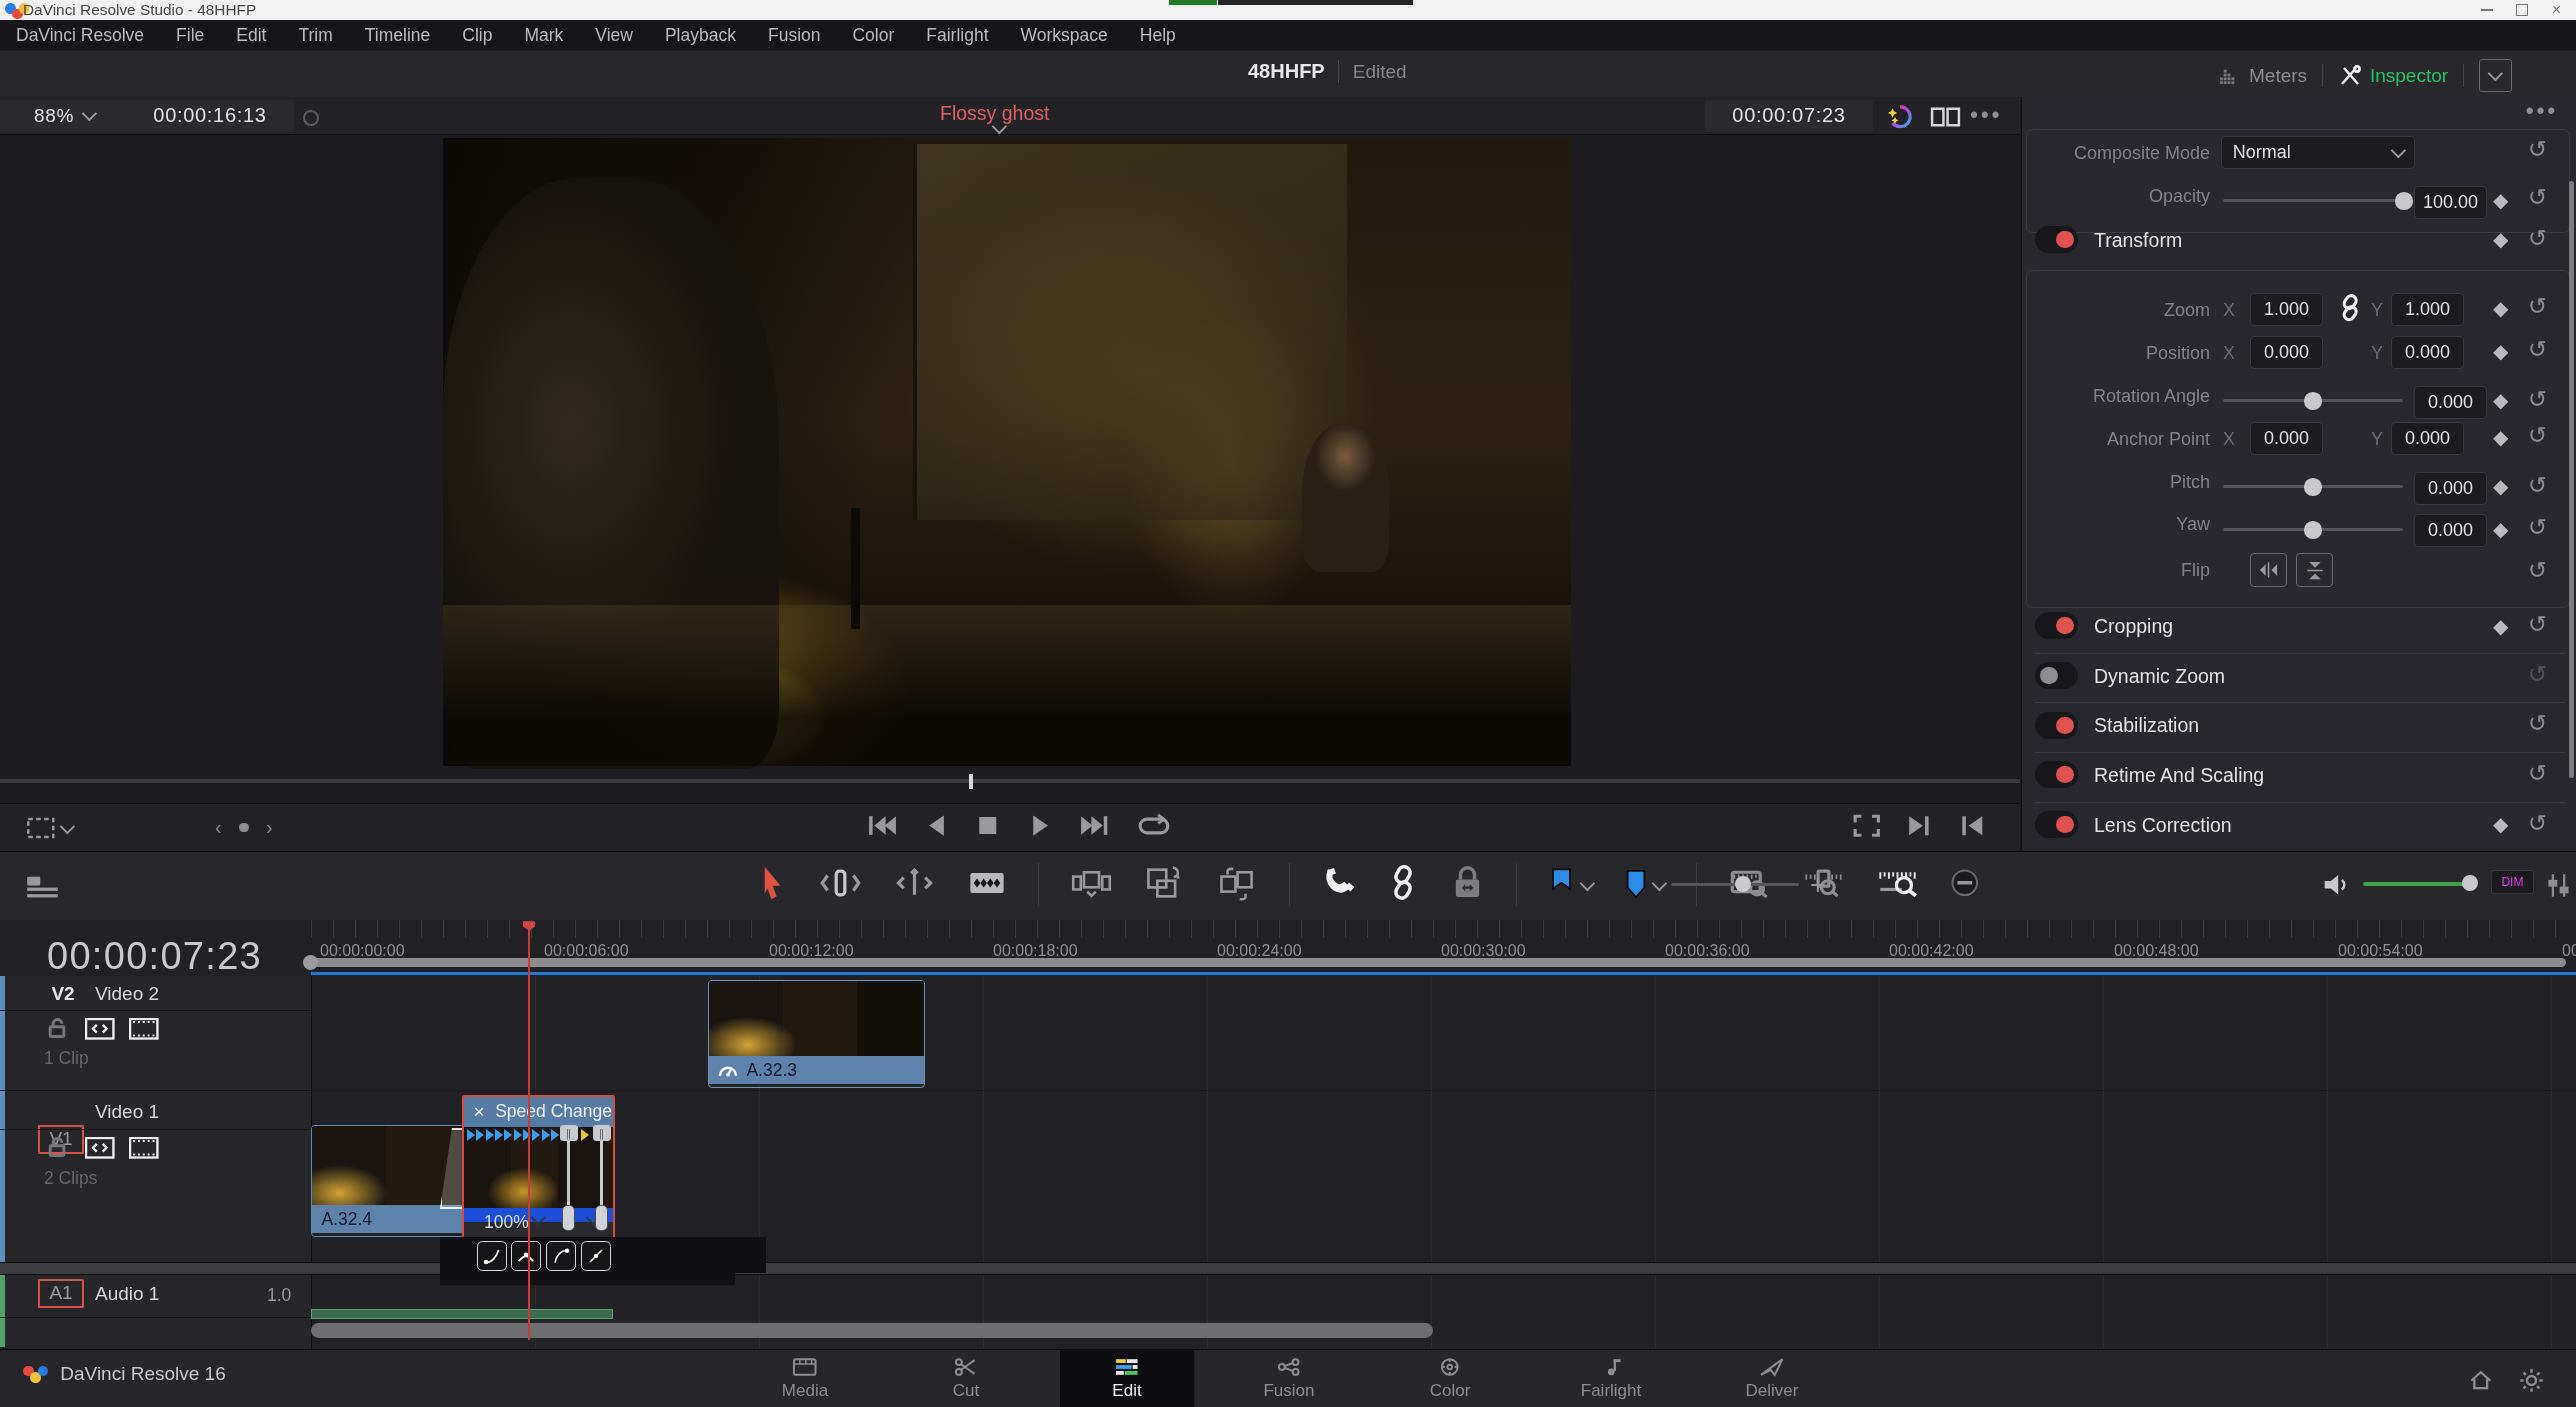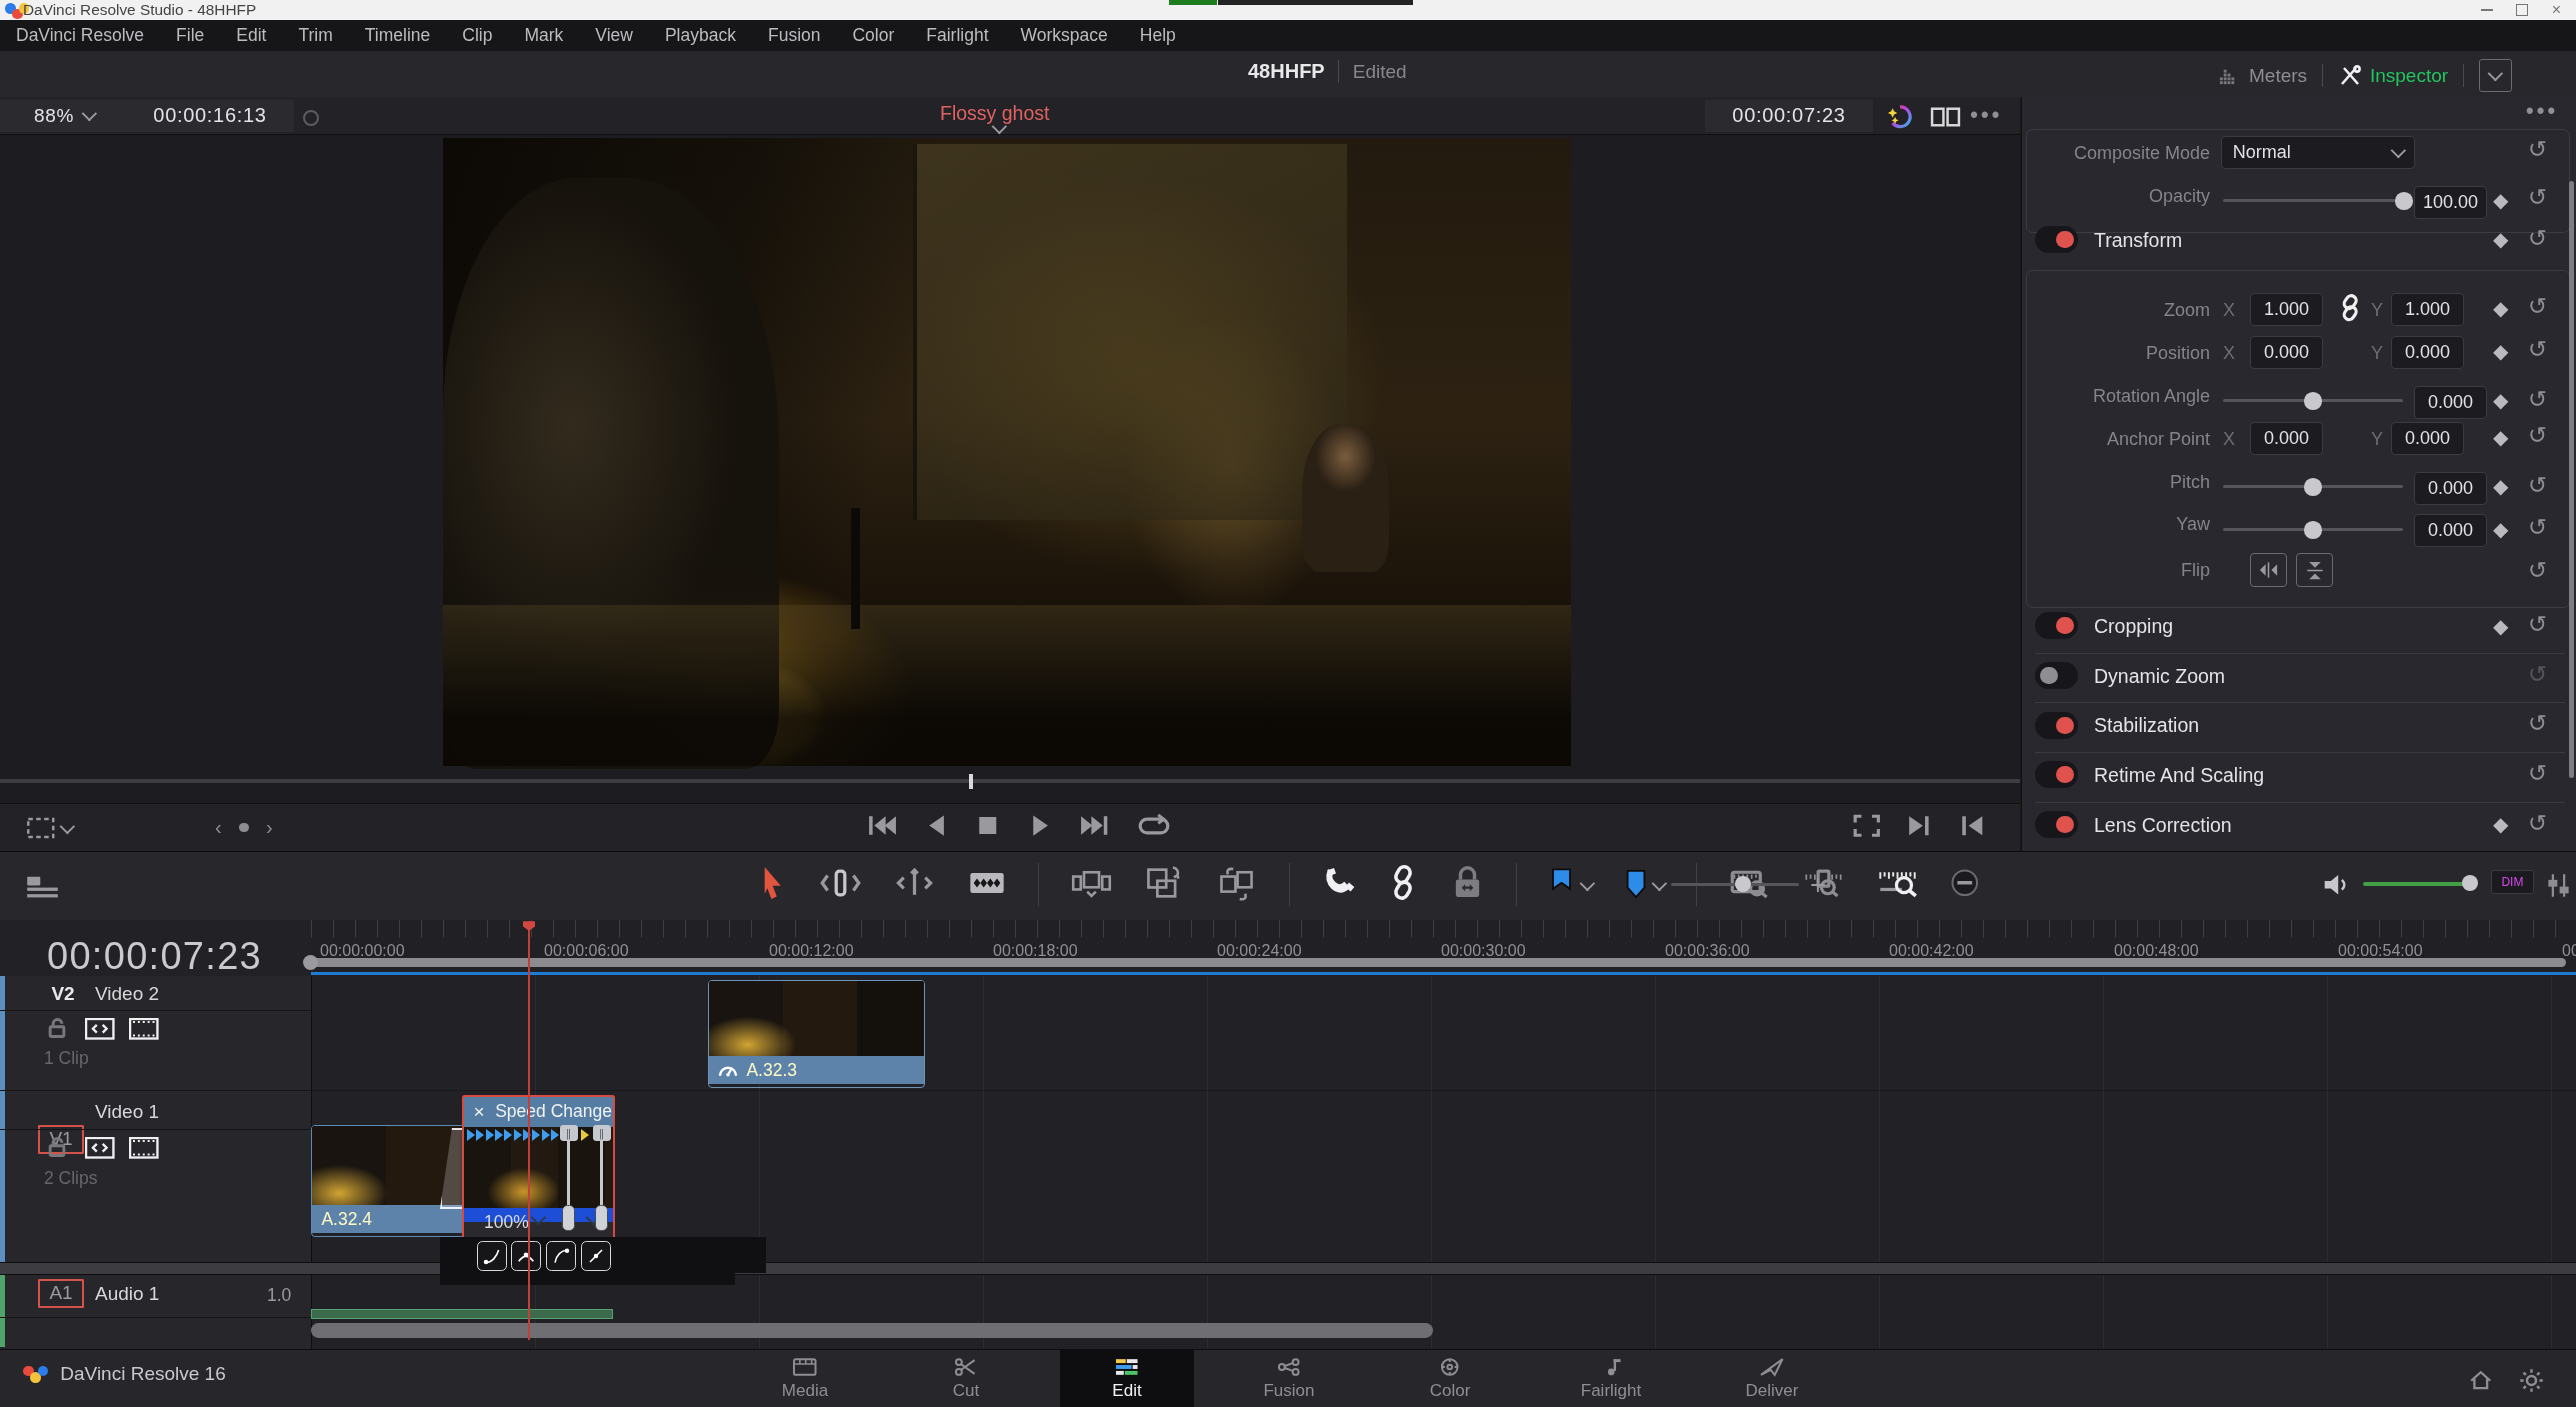--- a/index.html
+++ b/index.html
@@ -89,21 +89,21 @@
   .track-name{position:absolute;font-size:19px;color:#d8d8da;}
   .clip-count{position:absolute;font-size:17.5px;color:#66666b;}
   .thead-icon{position:absolute;}
   .divider-band{position:absolute;left:0;width:2576px;height:10.7px;background:#3d3d41;border-top:1.3px solid #0e0e10;border-bottom:1.3px solid #0e0e10;}
   
   .clip{position:absolute;border-radius:4px;overflow:hidden;border:1.3px solid #6d93b5;}
   .clip .thumbs{width:100%;background:
       radial-gradient(81px 47px at 18% 85%, rgba(255,200,60,.8), rgba(0,0,0,0) 60%),
       repeating-linear-gradient(90deg, #191410 0 74px, #23190f 74px 148px, #14100c 148px 221px),
       linear-gradient(#1c150c,#120d08);}
-  .clip .namebar{background:#5d83aa;color:#fef9c3;font-size:17.5px;display:flex;align-items:center;padding-left:9.4px;gap:8px;}
+  .clip .namebar{background:#5d83aa;color:#0f172a;font-size:17.5px;display:flex;align-items:center;padding-left:9.4px;gap:8px;}
   .retime-box{position:absolute;border:2.7px solid #d84b40;background:#2a2a2e;border-radius:2.7px;}
   .retime-title{background:#557ca3;height:29.5px;display:flex;align-items:center;color:#f2f2f4;font-size:17.5px;gap:10.7px;padding-left:9.4px;}
   .retime-thumbs{height:81px;background:
       radial-gradient(60px 40px at 40% 80%, rgba(255,190,50,.75), rgba(0,0,0,0) 60%),
       repeating-linear-gradient(90deg,#1a140e 0 47px,#221910 47px 94px);position:relative;}
   .speed-arrow{position:absolute;top:2.7px;width:0;height:0;border-left:8.7px solid #3f9df0;border-top:6px solid transparent;border-bottom:6px solid transparent;}
   .retime-speedbar{height:14px;background:#1d4ed8;position:relative;}
   .fader-line{position:absolute;width:2.7px;background:#c6c9cd;top:0;}
   .fader-knob{position:absolute;width:11.4px;height:24px;background:#cfd3d7;border:1.3px solid #4a4a4e;border-radius:5.4px;}
   .fader-grip{position:absolute;top:1.3px;width:17.5px;height:16px;background:#c6c9cd;border-radius:3.4px;color:#55585c;font-size:10.7px;text-align:center;line-height:16px;}

